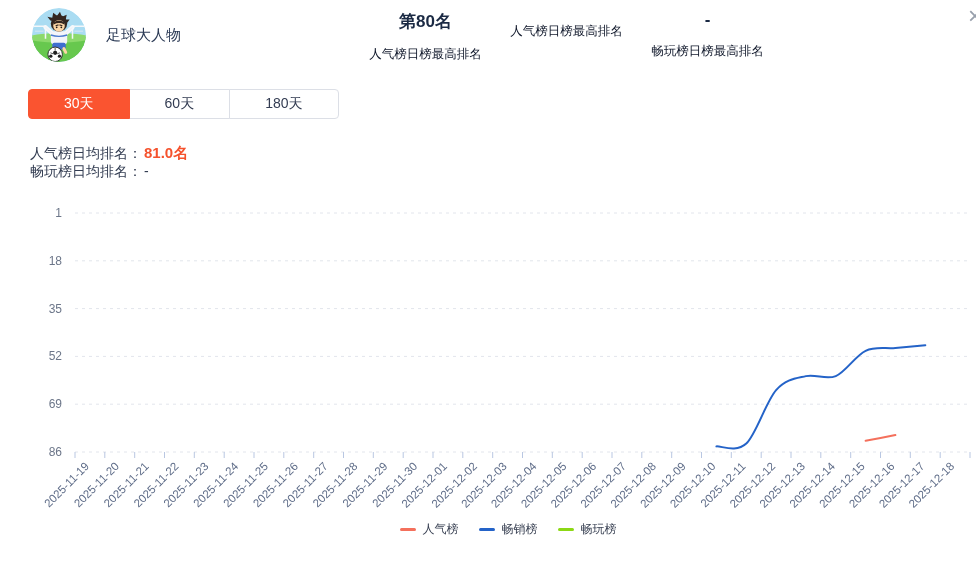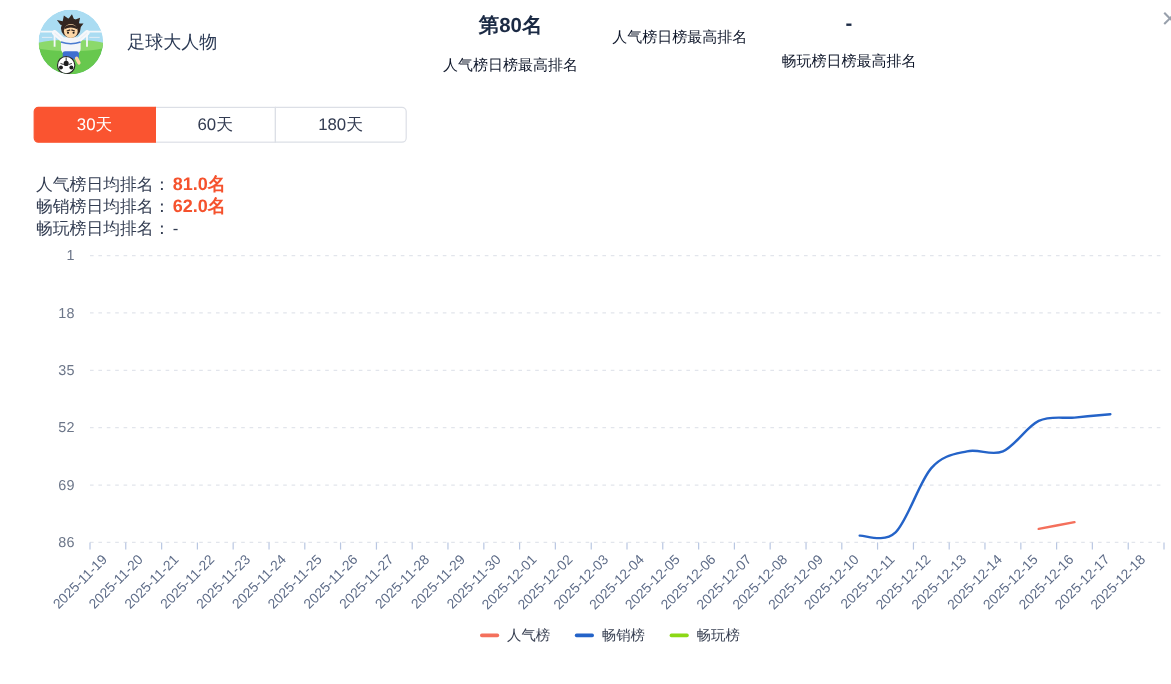--- a/index.html
+++ b/index.html
@@ -103,23 +103,20 @@
 
   <div class="tabs">
     <button class="tab active">30天</button>
     <button class="tab">60天</button>
     <button class="tab">180天</button>
   </div>
 
   <div class="summary">
     <div class="summary-item">
       <span>人气榜日均排名：</span><span class="summary-value">81.0名</span>
-    </div>
-    <div class="summary-item">
-      <span>畅销榜日均排名：</span><span class="summary-value">62.0名</span>
     </div>
     <div class="summary-item plain">
       <span>畅玩榜日均排名：</span><span class="summary-value">-</span>
     </div>
   </div>
 
   <svg class="chart-svg" viewBox="0 0 976 345">
       <line x1="55" y1="18.0" x2="950" y2="18.0" stroke="#E2E5EC" stroke-width="1" stroke-dasharray="3,4"></line>
       <text x="42" y="22.0" text-anchor="end" font-size="12" fill="#6c7689">1</text>
       <line x1="55" y1="65.8" x2="950" y2="65.8" stroke="#E2E5EC" stroke-width="1" stroke-dasharray="3,4"></line>

